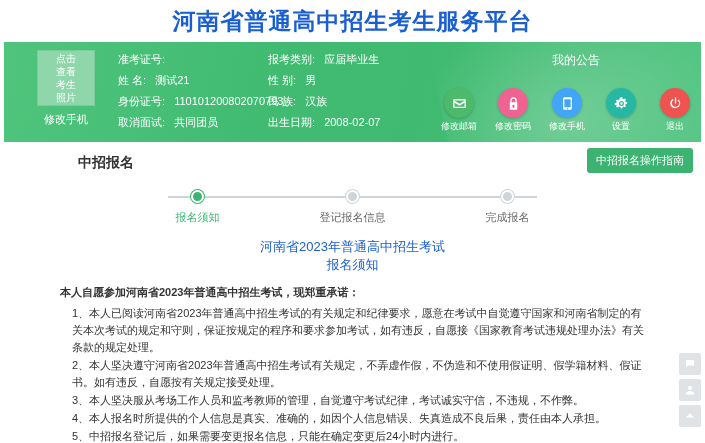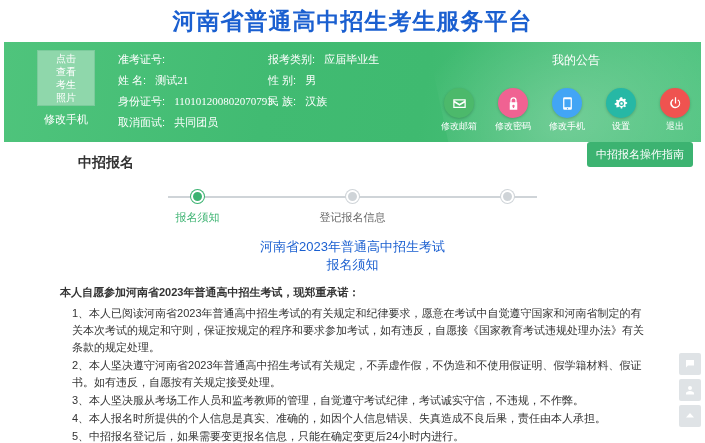--- a/index.html
+++ b/index.html
@@ -58,21 +58,21 @@
     padding:16px;
   }
   .photo-caption { margin-top:6px; color:#ffffff; font-size:11px; }
 
   .fields-col { flex:1; display:flex; }
   .field-group { display:flex; flex-direction:column; gap:6px; padding-top:2px; }
   .fg-1 { width:150px; }
   .fg-2 { width:190px; }
   .field-row { color:#ffffff; font-size:11px; white-space:nowrap; }
   .field-label { display:inline-block; }
-  .field-value { display:inline-block; margin-left:6px;font-family:Liberation Serif, serif; }
+  .field-value { display:inline-block; margin-left:6px; }
 
   .notice-col { width:230px; position:relative; }
   .notice-title {
     color:#ffffff; font-size:12px; text-align:center; margin-top:2px;
   }
 
   
   .circle-row {
     position:absolute;
     right:8px; top:88px;
@@ -96,21 +96,21 @@
   .circle-label { font-size:9px; color:#ffffff; margin-top:2px; white-space:nowrap; }
 
   
   .section-bar {
     position:relative;
     height:40px;
     padding:12px 0 0 78px;
   }
   .section-title { font-size:14px; color:#333; font-weight:bold; }
   .guide-btn {
-    position:absolute; right:12px; top:0;
+    position:absolute; right:12px; top:6px;
     background:#3cb371;
     color:#ffffff;
     font-size:11px;
     padding:5px 9px;
     border:none;
     border-radius:3px;
     cursor:pointer;
   }
 
   
@@ -209,20 +209,24 @@
             <span class="field-value">应届毕业生</span>
           </div>
           <div class="field-row">
             <span class="field-label">性    别:</span>
             <span class="field-value">男</span>
           </div>
           <div class="field-row">
             <span class="field-label">民    族:</span>
             <span class="field-value">汉族</span>
           </div>
+          <div class="field-row">
+            <span class="field-label">出生日期:</span>
+            <span class="field-value">2008-02-07</span>
+          </div>
         </div>
       </div>
 
       <div class="notice-col">
         <div class="notice-title">我的公告</div>
       </div>
     </div>
   </div>
 
   <div class="circle-row">
@@ -279,20 +283,21 @@
       <div class="step active">
         <div class="dot"></div>
         <div class="step-label">报名须知</div>
       </div>
       <div class="step">
         <div class="dot"></div>
         <div class="step-label">登记报名信息</div>
       </div>
       <div class="step">
         <div class="dot"></div>
+        <div class="step-label">完成报名</div>
       </div>
     </div>
   </div>
 
   <div class="doc">
     <div class="doc-title">河南省2023年普通高中招生考试</div>
     <div class="doc-title">报名须知</div>
     <div class="doc-body">
       <div class="doc-lead">本人自愿参加河南省2023年普通高中招生考试，现郑重承诺：</div>
       <div class="doc-item">1、本人已阅读河南省2023年普通高中招生考试的有关规定和纪律要求，愿意在考试中自觉遵守国家和河南省制定的有关本次考试的规定和守则，保证按规定的程序和要求参加考试，如有违反，自愿接《国家教育考试违规处理办法》有关条款的规定处理。</div>

